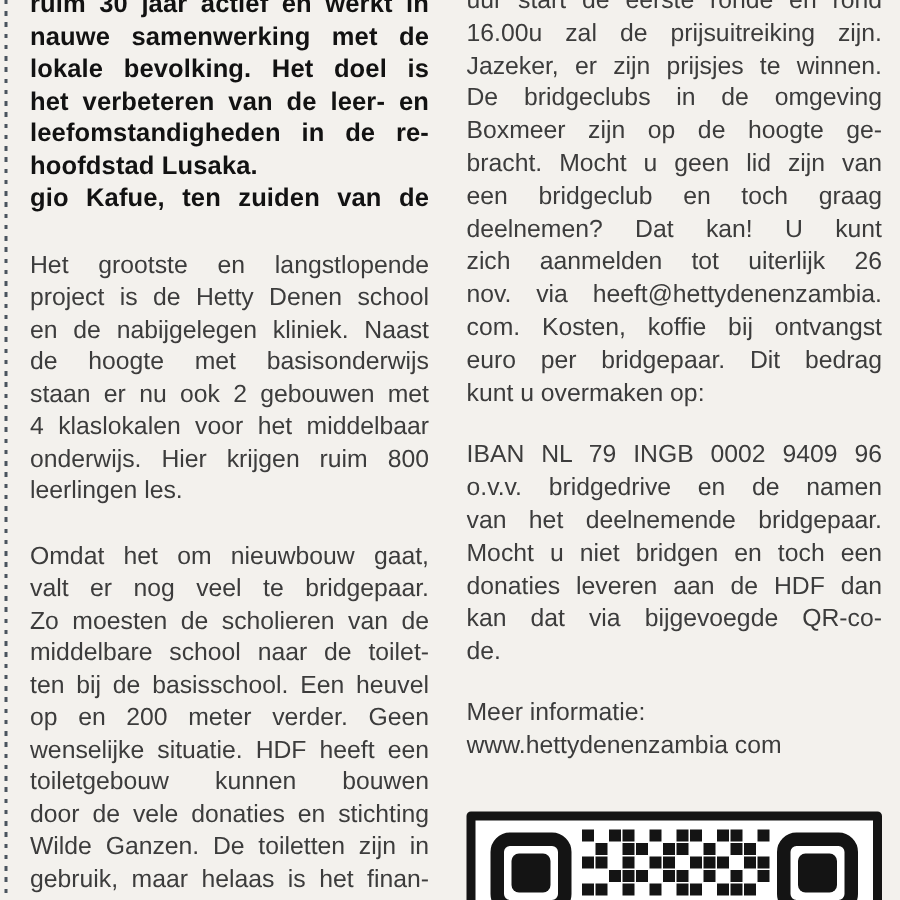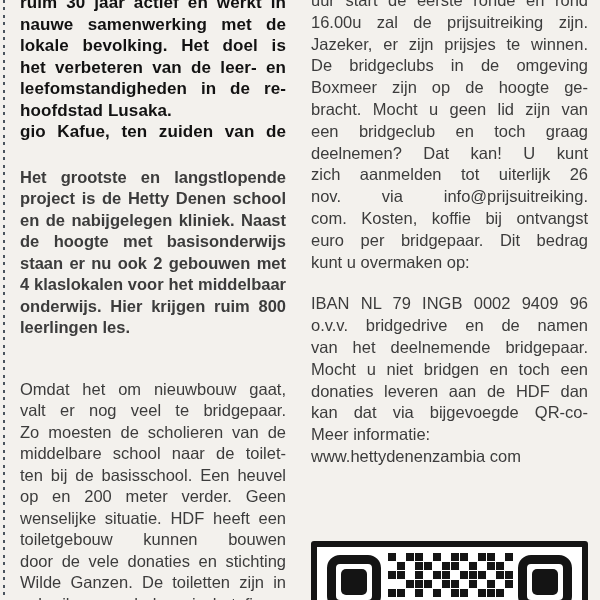--- a/index.html
+++ b/index.html
@@ -14,23 +14,23 @@
   .dotted-border {
     position:absolute; left:3px; top:0; width:2px; height:600px;
     background-image:repeating-linear-gradient(to bottom, #4a545e 0 3px, transparent 3px 7.5px);
   }
   .col { position:absolute; }
   .col-left  { left:20px;  top:-8px;  width:266px; }
   .col-right { left:311px; top:-10px; width:277px; }
   .para { font-size:16.5px; }
   .para.bold { font-weight:bold; color:#121212; font-size:17px; letter-spacing:0.1px; }
   .mb24 { margin-bottom:24px; }
-  .mb22 { margin-bottom:40px;font-weight:bold; }
+  .mb22 { margin-bottom:22px; }
   .mb20 { margin-bottom:20px; }
-  .mb19 { }
+  .mb19 { margin-bottom:19px; }
   .tline {
     height:21.5px; line-height:21.5px; overflow:hidden;
     text-align:justify; text-align-last:justify;
     white-space:nowrap;
   }
   .tline.last { text-align-last:left; }
   .col-right .tline { height:21.8px; line-height:21.8px; }
   .no-justify .tline { text-align-last:left; }
   .qr-box {
     position:absolute; left:311px; top:541px; width:277px; height:85px;
@@ -93,32 +93,33 @@
   <div class="para mb20">
       <div class="tline">uur start de eerste ronde en rond</div>
       <div class="tline">16.00u zal de prijsuitreiking zijn.</div>
       <div class="tline">Jazeker, er zijn prijsjes te winnen.</div>
       <div class="tline">De bridgeclubs in de omgeving</div>
       <div class="tline">Boxmeer zijn op de hoogte ge-</div>
       <div class="tline">bracht. Mocht u geen lid zijn van</div>
       <div class="tline">een bridgeclub en toch graag</div>
       <div class="tline">deelnemen? Dat kan! U kunt</div>
       <div class="tline">zich aanmelden tot uiterlijk 26</div>
-      <div class="tline">nov. via info@prijsuitreiking.</div>
+      <div class="tline">nov. via heeft@hettydenenzambia.</div>
       <div class="tline">com. Kosten, koffie bij ontvangst</div>
       <div class="tline">euro per bridgepaar. Dit bedrag</div>
       <div class="tline last">kunt u overmaken op:</div>
     </div>
   <div class="para mb19">
       <div class="tline">IBAN NL 79 INGB 0002 9409 96</div>
       <div class="tline">o.v.v. bridgedrive en de namen</div>
       <div class="tline">van het deelnemende bridgepaar.</div>
       <div class="tline">Mocht u niet bridgen en toch een</div>
       <div class="tline">donaties leveren aan de HDF dan</div>
       <div class="tline">kan dat via bijgevoegde QR-co-</div>
+      <div class="tline last">de.</div>
     </div>
   <div class="para no-justify">
     <div class="tline">Meer informatie:</div>
     <div class="tline last">www.hettydenenzambia com</div>
   </div>
 </div>
 
 <div class="qr-box">
   <div class="qr-inner">
     <div class="qfinder"></div>

